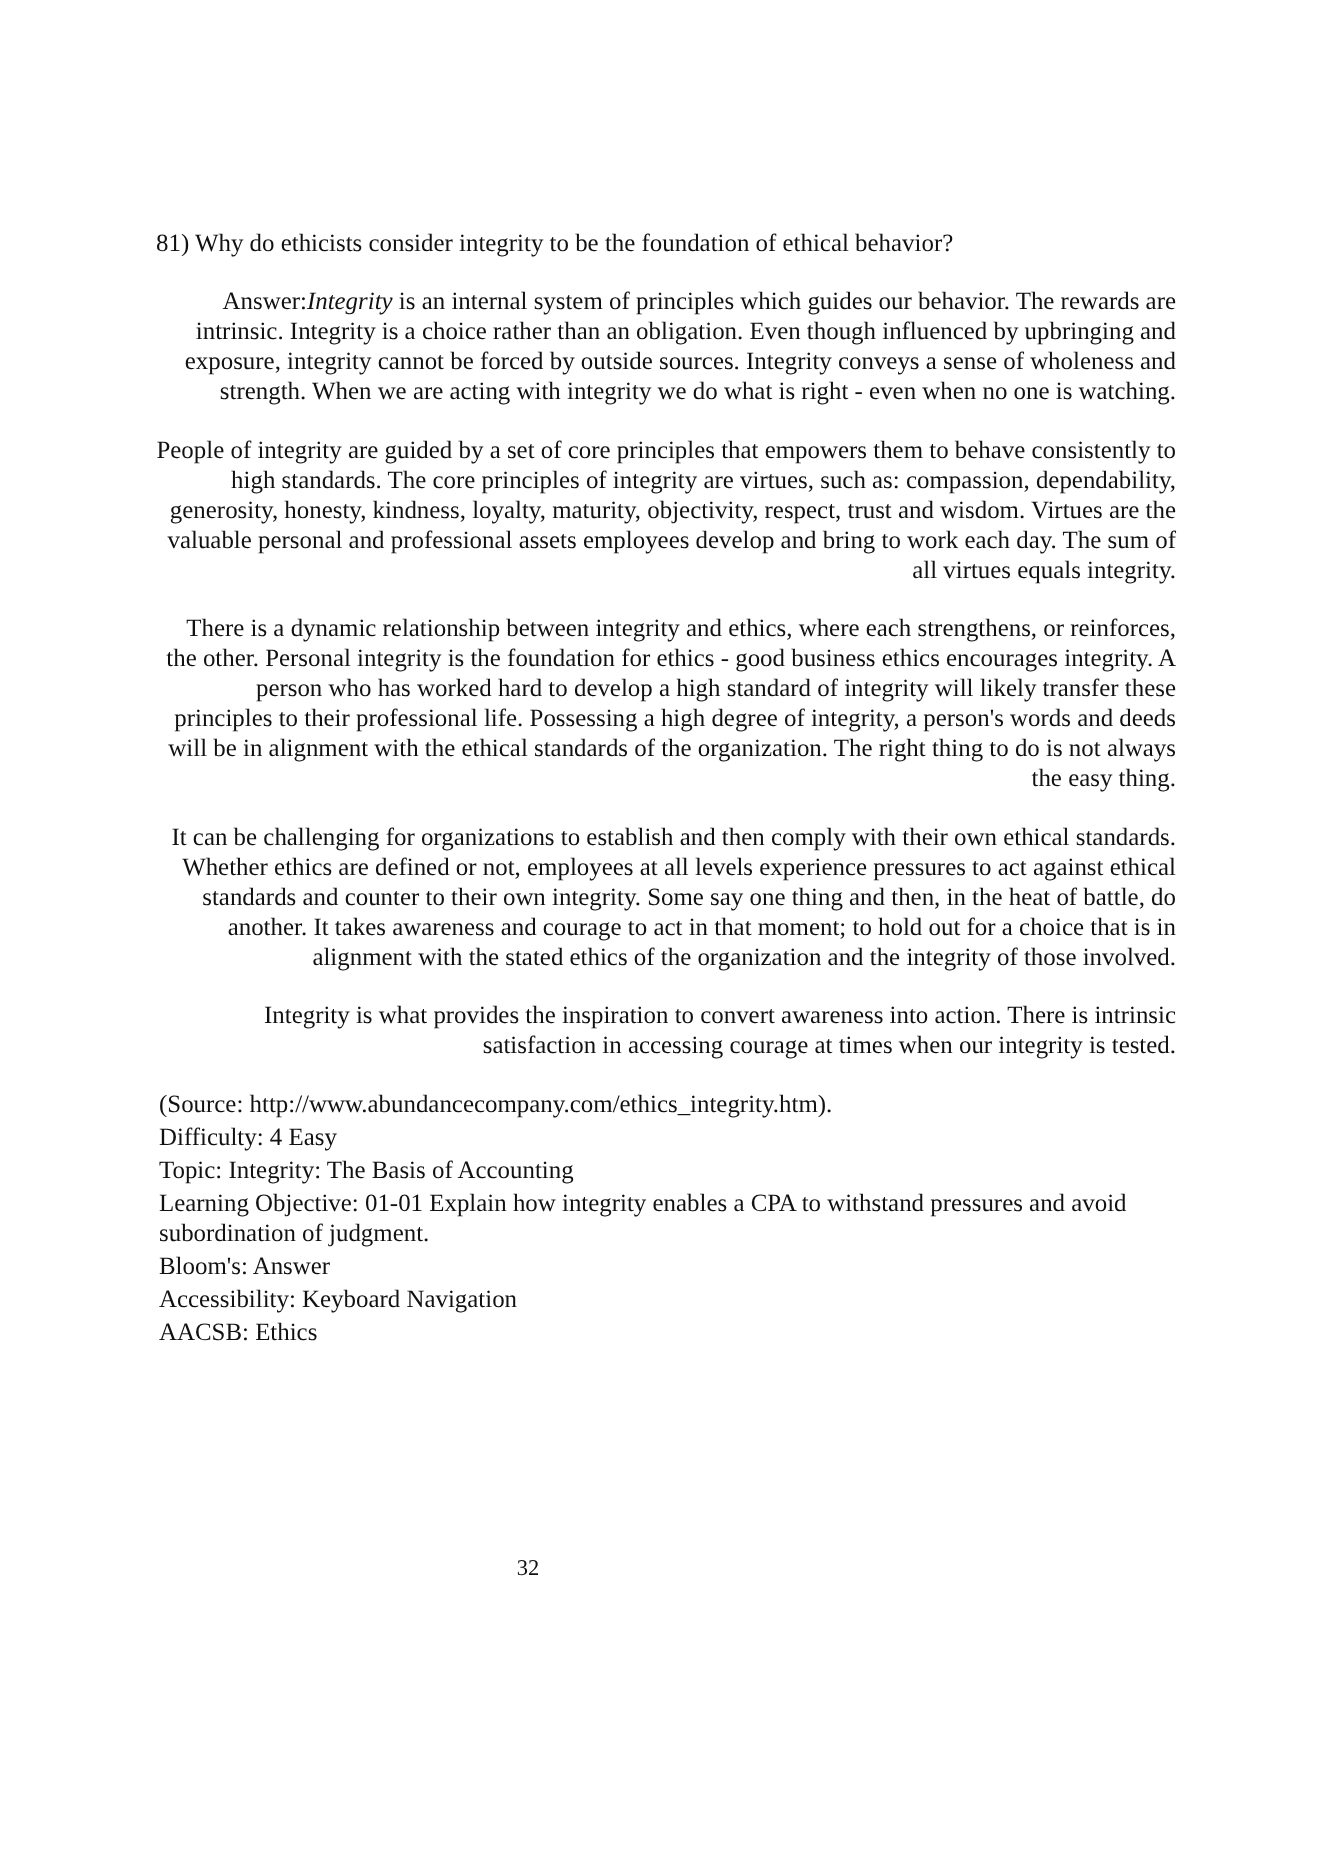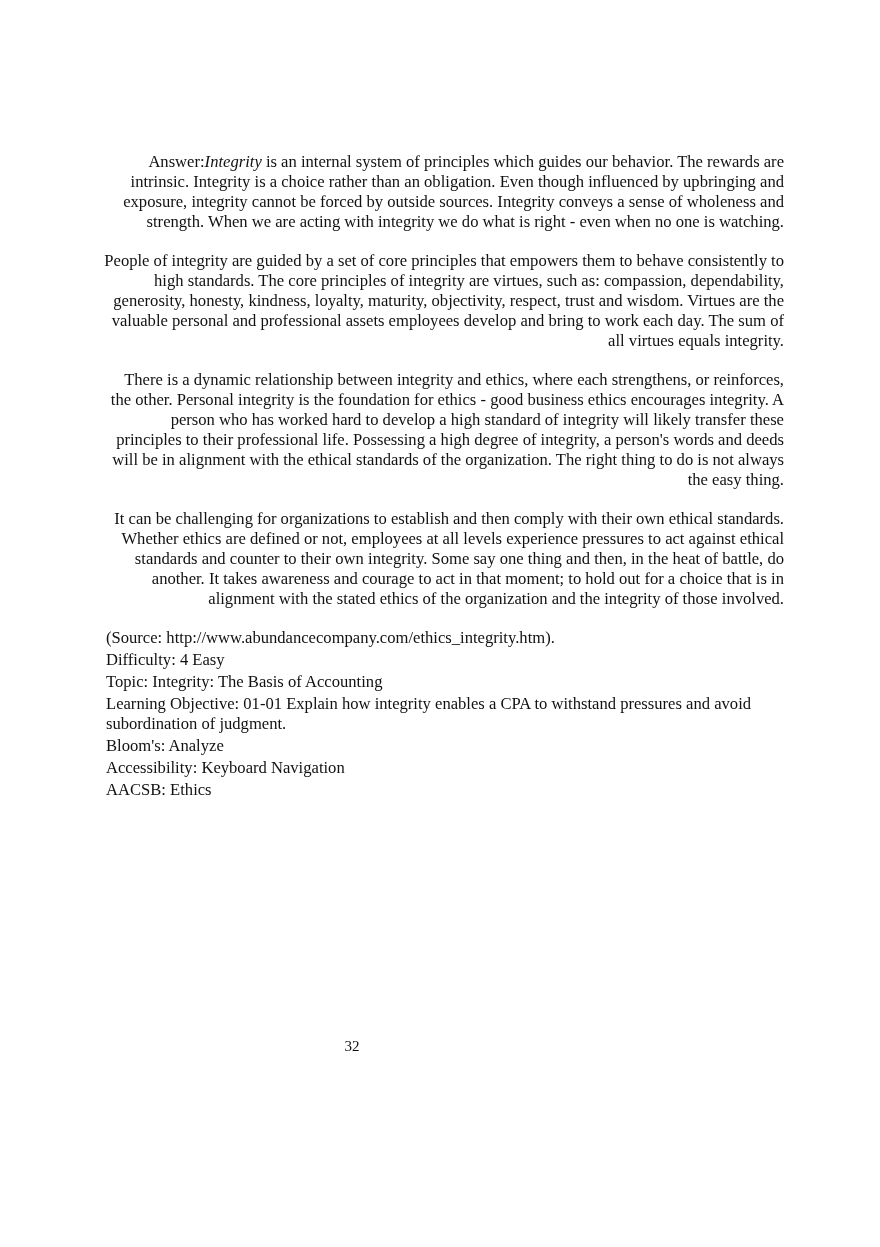--- a/index.html
+++ b/index.html
@@ -14,31 +14,36 @@
   .meta-line { margin: 2px; }
   .page-number {
     position: absolute; left: 0; width: 704px; top: 1038px; text-align: center;
     font-family: "Liberation Serif", "DejaVu Serif", serif; font-size: 15px; color: #111111;
   }
 </style>
 </head>
 <body>
 
 <div class="page">
+  <p class="question">
+    <span>81)</span>
+    <span>Why do ethicists consider integrity to be the foundation of ethical behavior?</span>
+  </p>
 
   <p class="para"><span>Answer:</span><i>Integrity</i><span> is an internal system of principles which guides our behavior. The rewards are intrinsic. Integrity is a choice rather than an obligation. Even though influenced by upbringing and exposure, integrity cannot be forced by outside sources. Integrity conveys a sense of wholeness and strength. When we are acting with integrity we do what is right - even when no one is watching.</span></p>
 
   <p class="para">People of integrity are guided by a set of core principles that empowers them to behave consistently to high standards. The core principles of integrity are virtues, such as: compassion, dependability, generosity, honesty, kindness, loyalty, maturity, objectivity, respect, trust and wisdom. Virtues are the valuable personal and professional assets employees develop and bring to work each day. The sum of all virtues equals integrity.</p>
   <p class="para">There is a dynamic relationship between integrity and ethics, where each strengthens, or reinforces, the other. Personal integrity is the foundation for ethics - good business ethics encourages integrity. A person who has worked hard to develop a high standard of integrity will likely transfer these principles to their professional life. Possessing a high degree of integrity, a person's words and deeds will be in alignment with the ethical standards of the organization. The right thing to do is not always the easy thing.</p>
   <p class="para">It can be challenging for organizations to establish and then comply with their own ethical standards. Whether ethics are defined or not, employees at all levels experience pressures to act against ethical standards and counter to their own integrity. Some say one thing and then, in the heat of battle, do another. It takes awareness and courage to act in that moment; to hold out for a choice that is in alignment with the stated ethics of the organization and the integrity of those involved.</p>
+  <p class="para">Integrity is what provides the inspiration to convert awareness into action. There is intrinsic satisfaction in accessing courage at times when our integrity is tested.</p>
 
   <div>
     <p class="meta-line">(Source: http://www.abundancecompany.com/ethics_integrity.htm).</p>
     <p class="meta-line">Difficulty: 4 Easy</p>
     <p class="meta-line">Topic:  Integrity: The Basis of Accounting</p>
     <p class="meta-line">Learning Objective:  01-01 Explain how integrity enables a CPA to withstand pressures and avoid subordination of judgment.</p>
-    <p class="meta-line">Bloom's:  Analyze</p>
+    <p class="meta-line">Bloom's:  Answer</p>
     <p class="meta-line">Accessibility:  Keyboard Navigation</p>
     <p class="meta-line">AACSB:  Ethics</p>
   </div>
 </div>
 
 <div class="page-number">32</div>
 
 </body></html>

